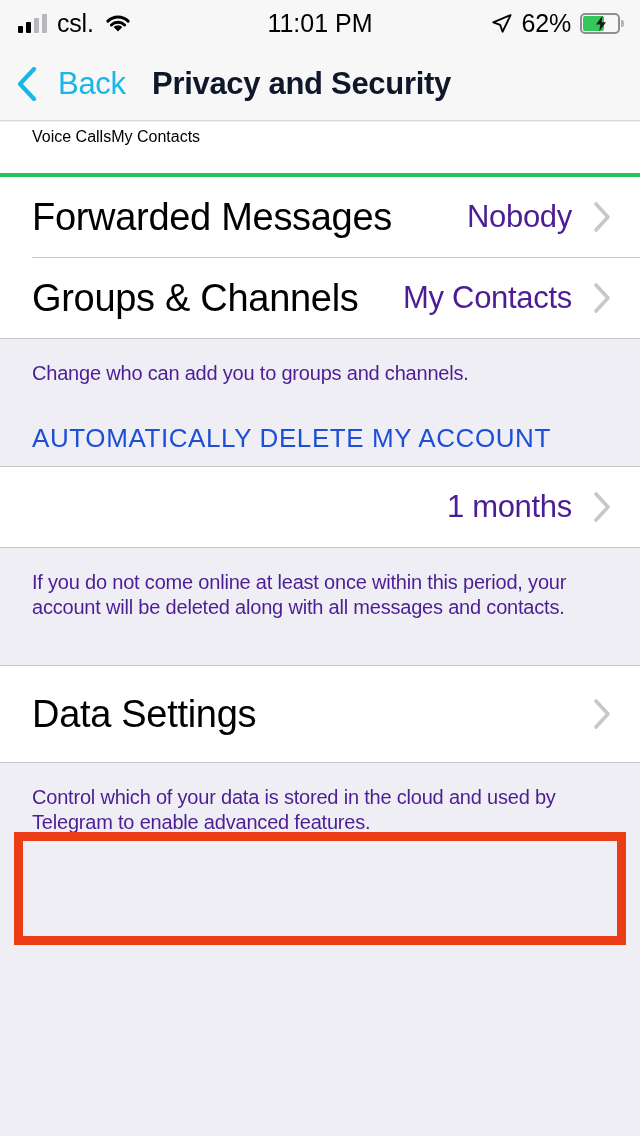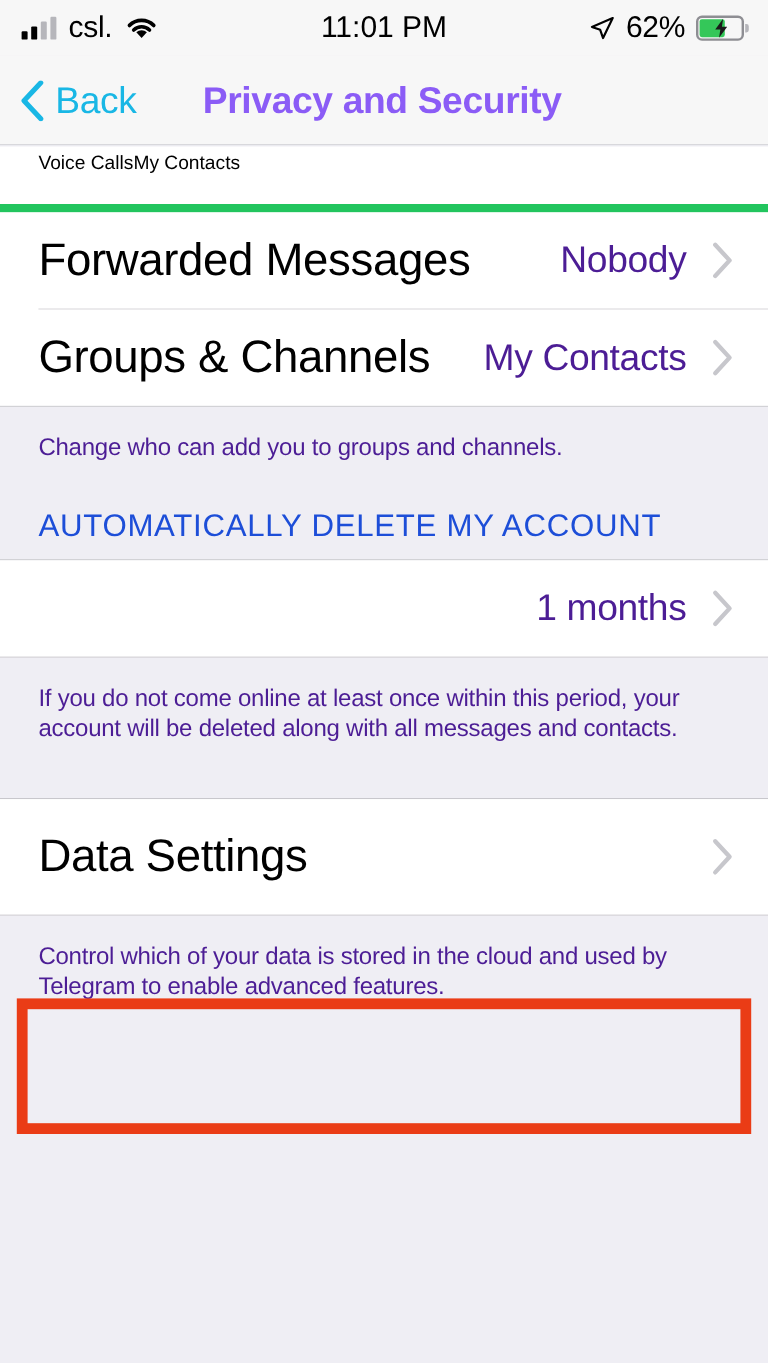--- a/index.html
+++ b/index.html
@@ -43,28 +43,28 @@
   .bolt{ position:absolute; left:13px; top:2px; width:16px; height:17px; }
 
   
   .navbar{
     position:absolute; top:46px; left:0; width:640px; height:75px;
     background:#F7F7F7;
     border-bottom:1px solid #D8D8DC;
   }
   .back-btn{
     position:absolute; left:16px; top:0; height:75px;
-    display:flex; align-items:center; gap:8px; cursor:pointer;
+    display:flex; align-items:center; gap:20px; cursor:pointer;
   }
   .back-chev{ width:22px; height:34px; display:block; }
   .back-label{ font-size:31px; color:#19B7E5; letter-spacing:-0.3px; }
   .nav-title{
     position:absolute; left:152px; top:0; height:75px;
     display:flex; align-items:center;
-    font-size:31px; font-weight:700; color:#8b5cf6; letter-spacing:-0.3px;margin-left:17px;
+    font-size:31px; font-weight:700; color:#0f172a; letter-spacing:-0.3px;
   }
 
   
   .content{ position:absolute; top:122px; left:0; width:640px; height:1014px; background:#EFEEF4; overflow:hidden; }
 
   .cell{
     position:relative; width:100%; background:#FFFFFF;
     display:flex; align-items:center; padding:0 32px;
     height:80px;
   }
@@ -86,21 +86,21 @@
     font-size:20px; line-height:1.22; color:#4c1d95; letter-spacing:-0.2px;
   }
   .group-header{
     padding:30px 32px 12px 32px;
     font-size:26px; color:#1d4ed8; letter-spacing:0.6px;
   }
 
   
   .clipped{
     position:relative; width:100%; height:55px; background:#fff;
-    overflow:hidden; border-bottom:7px solid #22c55e;
+    overflow:hidden; border-bottom:4px solid #22c55e;
   }
   .clipped .inner{
     position:absolute; left:0; top:-25px; width:100%; height:80px;
     display:flex; align-items:center; padding:0 32px;
   }
 
   
   .annot{
     position:absolute; left:14px; top:832px;
     width:612px; height:113px;

